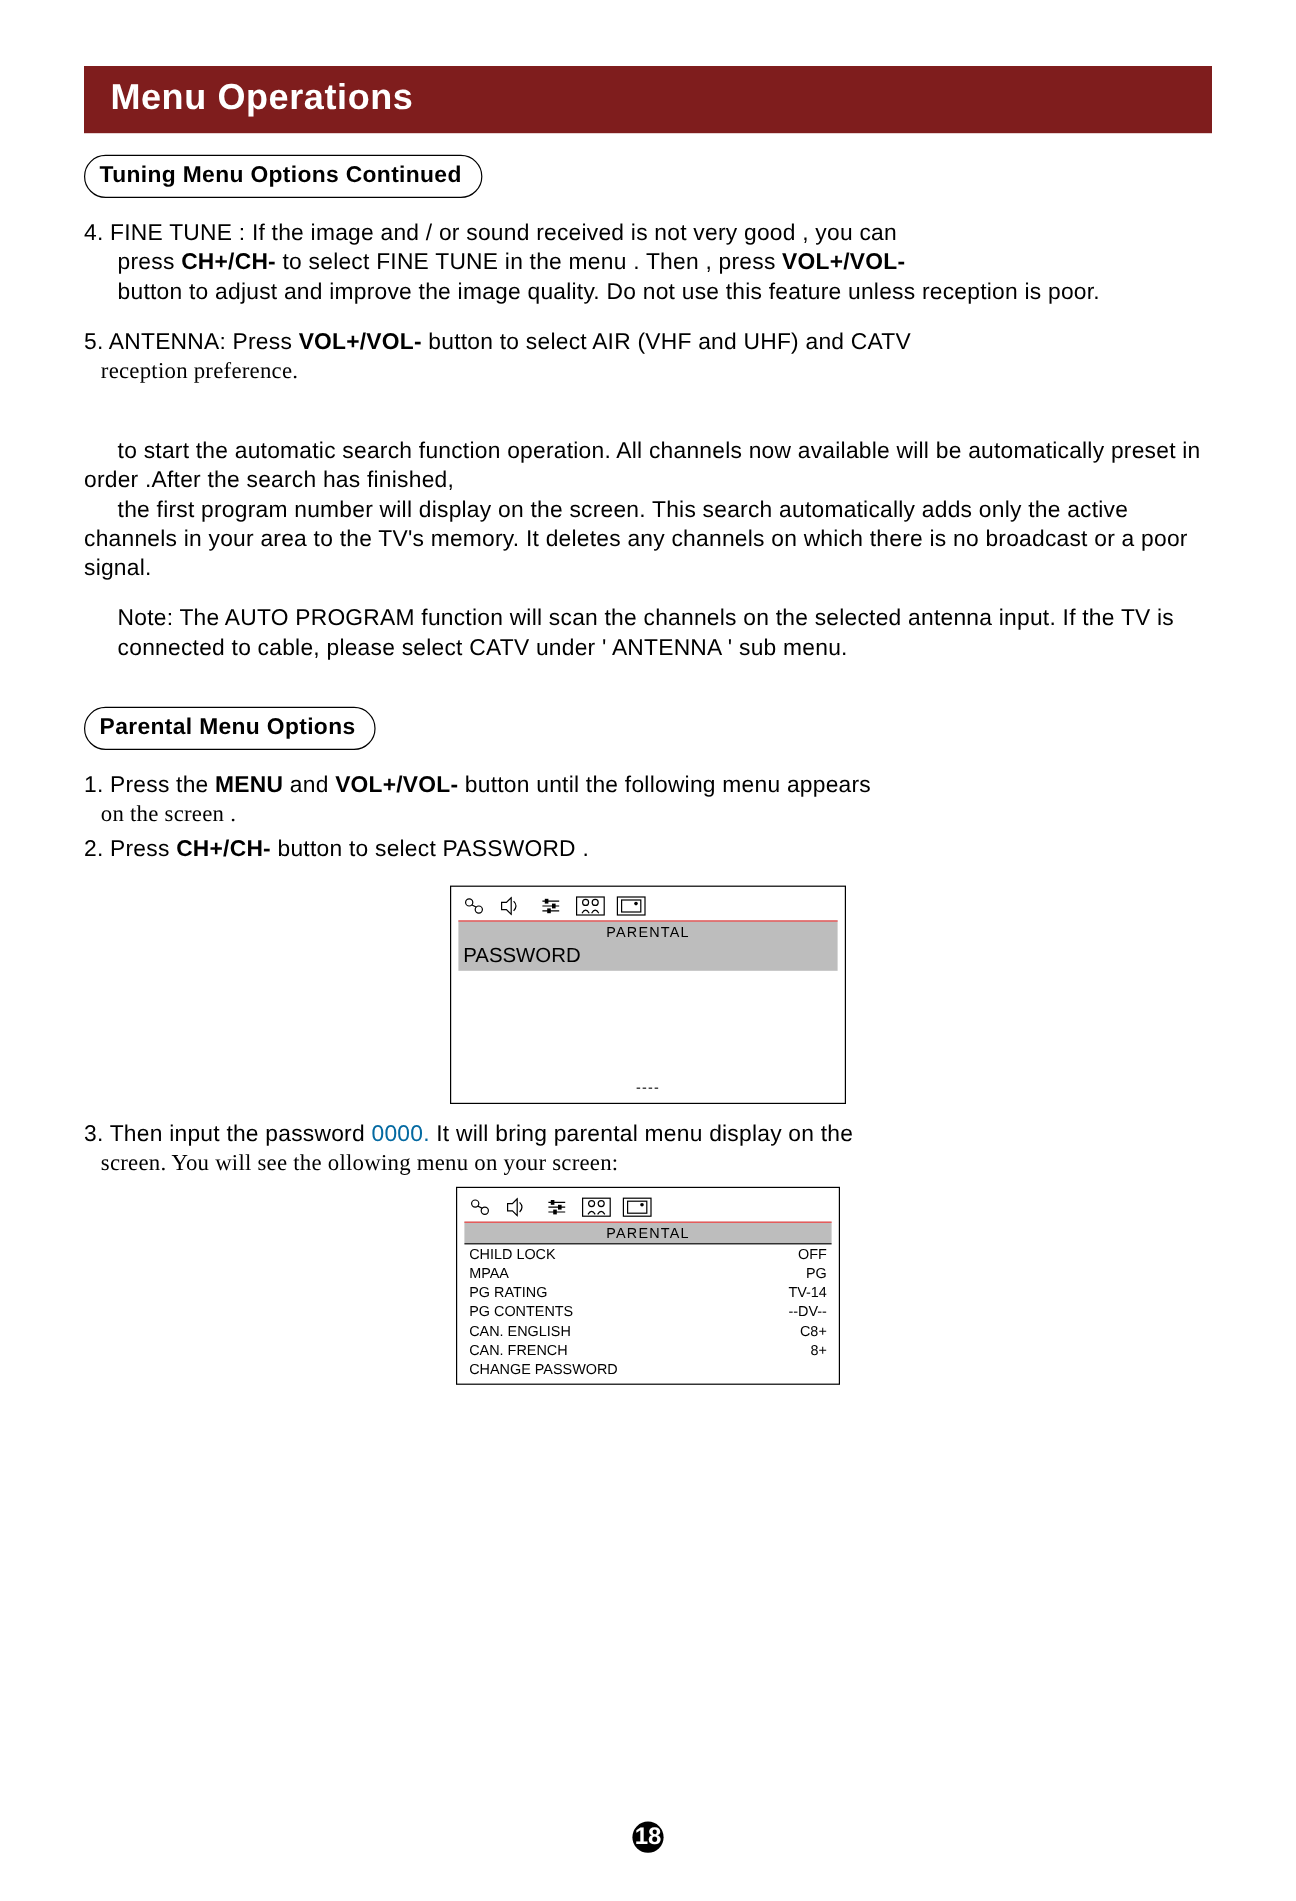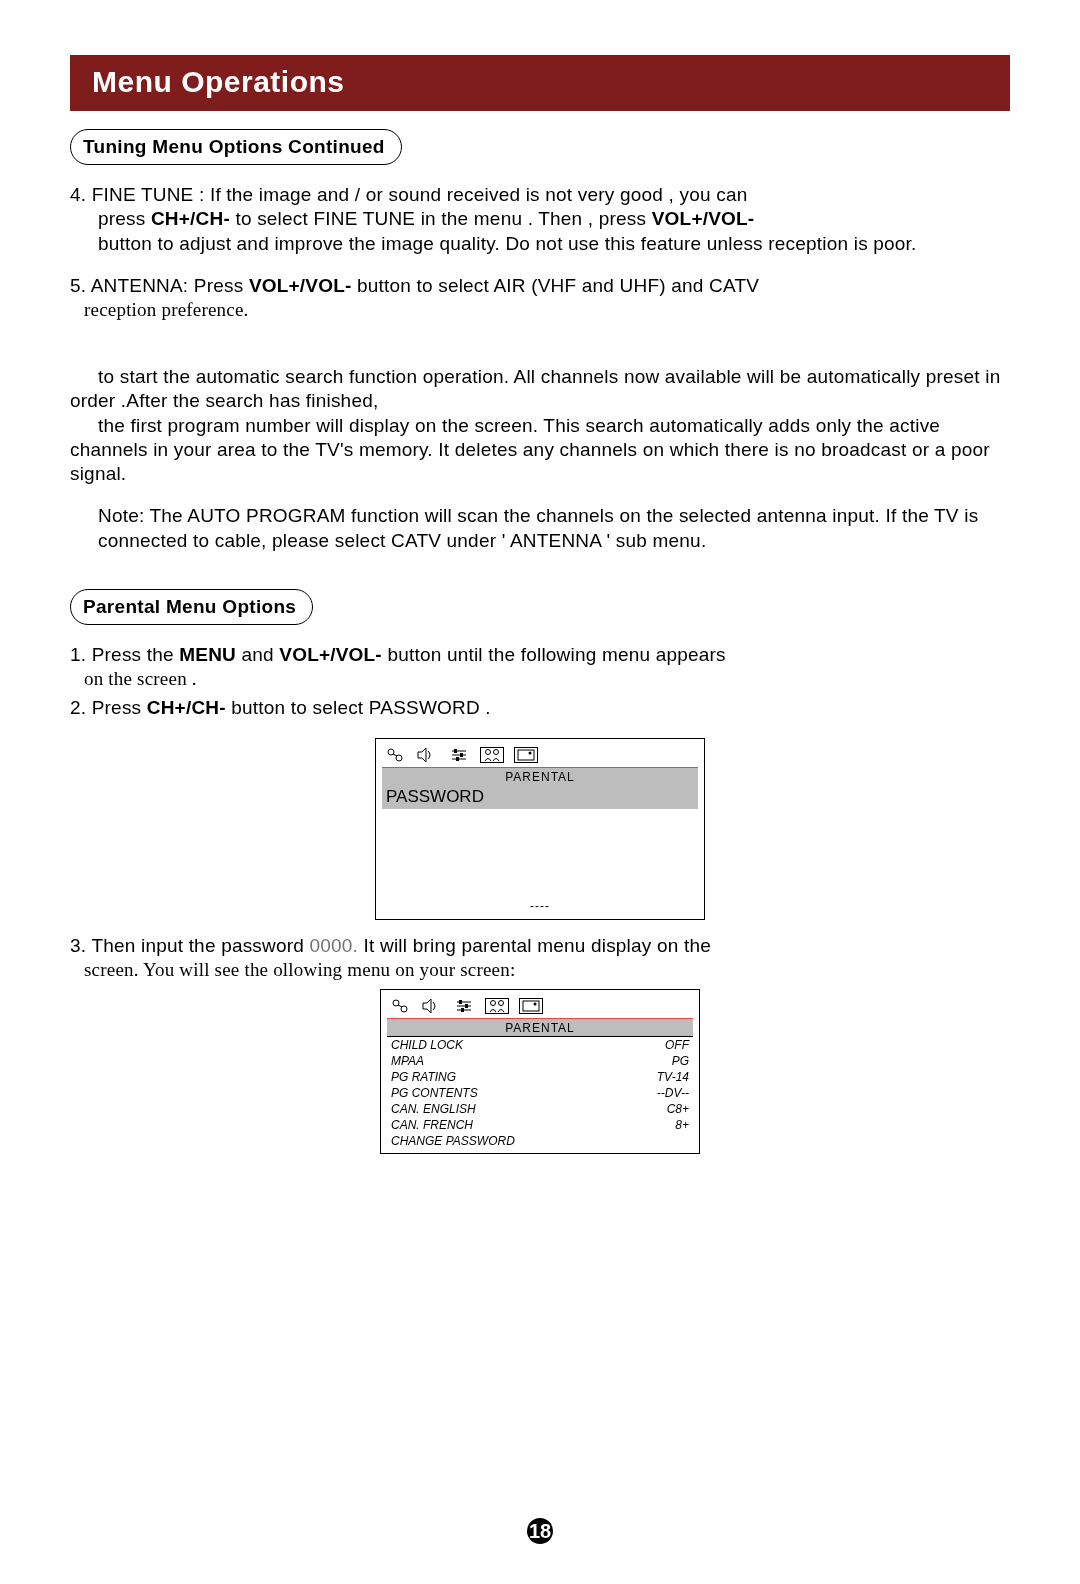--- a/index.html
+++ b/index.html
@@ -36,21 +36,21 @@
   }
   .body-text {
     font-size: 19px;
     line-height: 1.28;
     letter-spacing: 0.2px;
   }
   .body-text p { margin: 0 0 18px 0; }
   .indent { padding-left: 28px; }
   .indent2 { padding-left: 14px; font-family: Liberation Serif, serif; }
   b { font-weight: bold; }
-  .red { color: #737373; }
+  .red { color: #0369a1; }
   .osd {
     border: 1.5px solid #000;
     width: 330px;
     margin: 6px auto 14px auto;
     padding: 6px 6px 4px 6px;
     box-sizing: border-box;
     font-size: 13px;
   }
   .osd2 { width: 320px; }
   .osd-icons {
@@ -79,21 +79,20 @@
     font-size: 12px;
     letter-spacing: 1px;
     padding-bottom: 2px;
   }
   .osd-list { border-top: 1px solid #000; }
   .osd-item {
     display: flex;
     justify-content: space-between;
     font-size: 12px;
     padding: 1px 4px;
-    font-style: italic;
   }
   .page-num {
     position: absolute;
     left: 50%;
     transform: translateX(-50%);
     bottom: 40px;
     width: 26px;
     height: 26px;
     border-radius: 50%;
     background: #000;

